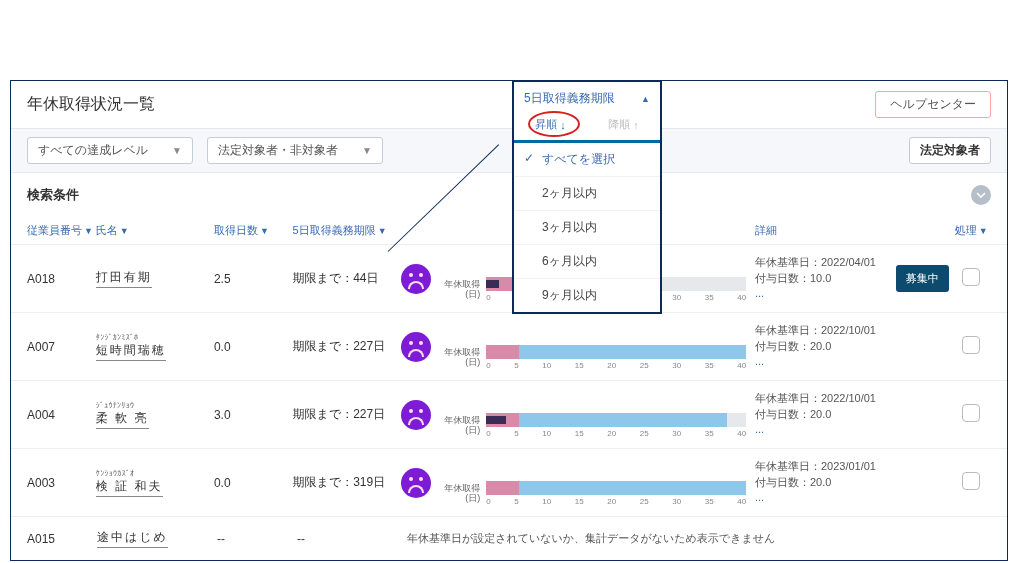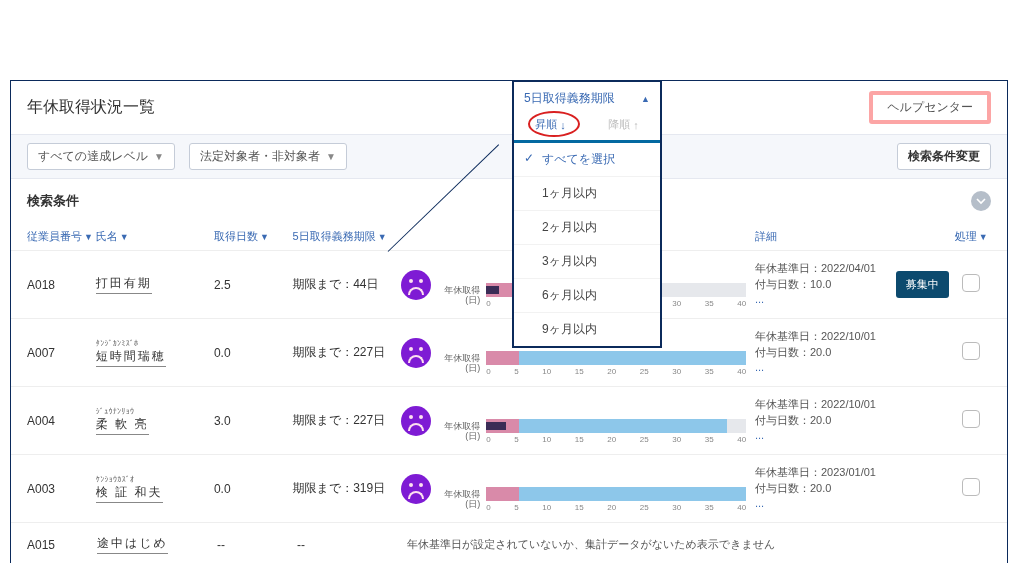--- a/index.html
+++ b/index.html
@@ -1,24 +1,24 @@
 <!DOCTYPE html>
 <html><head>
 <meta charset="utf-8">
 <style>
   * { box-sizing: border-box; margin: 0; padding: 0; font-family: "Hiragino Kaku Gothic Pro", "Meiryo", sans-serif; }
   body { background: #fff; font-size: 12px; color: #333; padding: 10px; }
   .page-wrapper { position: relative; width: 998px; margin: 0 auto; }
   .main-panel { border: 1px solid #0b2a5b; background: #fff; margin-top: 70px; }
   .title-row { display: flex; justify-content: space-between; align-items: center; padding: 10px 16px; }
   .page-title { font-size: 16px; font-weight: normal; color: #333; }
-  .help-btn { border: 4px solid #fca5a5; background: #fff; padding: 4px 14px; font-size: 12px; color: #555; border-radius: 3px; cursor: pointer; }
+  .help-btn { border: 1px solid #fca5a5; background: #fff; padding: 4px 14px; font-size: 12px; color: #555; border-radius: 3px; cursor: pointer; }
   .filter-row { display: flex; justify-content: space-between; align-items: center; padding: 8px 16px; background: #f5f7fb; border-top: 1px solid #e5e8f0; border-bottom: 1px solid #e5e8f0; }
   .filter-left { display: flex; gap: 14px; }
-  .dropdown-btn { border: 1px solid #c5ccd8; background: #fff; padding: 4px 10px; font-size: 12px; color: #555; border-radius: 3px; cursor: pointer; display: inline-flex; align-items: center; gap: 6px; }
+  .dropdown-btn { border: 1px solid #c5ccd8; background: #fff; padding: 4px 10px; font-size: 12px; color: #555; border-radius: 3px; cursor: pointer; display: inline-flex; align-items: center; gap: 24px; }
   .dropdown-btn .caret { font-size: 10px; color: #888; }
   .search-change-btn { border: 1px solid #c5ccd8; background: #fff; padding: 4px 10px; font-size: 12px; font-weight: bold; color: #333; border-radius: 3px; cursor: pointer; }
   .search-cond-row { display: flex; justify-content: space-between; align-items: center; padding: 12px 16px; background: #fff; }
   .search-cond-label { font-size: 13px; font-weight: bold; color: #333; }
   .collapse-circle { width: 20px; height: 20px; border-radius: 50%; background: #b5bec9; display: inline-flex; align-items: center; justify-content: center; cursor: pointer; }
   .collapse-circle svg { width: 10px; height: 10px; }
   .stats-row { padding: 10px 16px 6px; font-size: 13px; font-weight: bold; color: #333; display: flex; gap: 18px; }
   .table-header { display: flex; align-items: flex-start; padding: 6px 16px; color: #3a6ab3; font-size: 11px; border-bottom: 1px solid #eee; }
   .col-empno { width: 70px; }
   .col-name { width: 120px; }
@@ -91,21 +91,20 @@
         <span>昇順</span>
         <span>↓</span>
       </span>
       <span class="sort-opt desc">
         <span>降順</span>
         <span>↑</span>
       </span>
     </div>
     <div class="opt-list" id="opt-list">
         <div class="opt-item selected">すべてを選択</div>
-        <div class="opt-item">1ヶ月以内</div>
         <div class="opt-item">2ヶ月以内</div>
         <div class="opt-item">3ヶ月以内</div>
         <div class="opt-item">6ヶ月以内</div>
         <div class="opt-item">9ヶ月以内</div>
       </div>
   </div>
 
   <div class="main-panel">
 
     <div class="title-row">
@@ -117,21 +116,21 @@
       <div class="filter-left">
         <button class="dropdown-btn">
           <span>すべての達成レベル</span>
           <span class="caret">▼</span>
         </button>
         <button class="dropdown-btn">
           <span>法定対象者・非対象者</span>
           <span class="caret">▼</span>
         </button>
       </div>
-      <button class="search-change-btn">検索条件変更</button>
+      <button class="search-change-btn">法定対象者</button>
     </div>
 
     <div class="search-cond-row">
       <div class="search-cond-label">検索条件</div>
       <span class="collapse-circle">
         <svg viewBox="0 0 10 10">
             <path d="M1 3 L5 7 L9 3" stroke="#fff" stroke-width="1.6" fill="none"></path>
           </svg>
       </span>
     </div>

